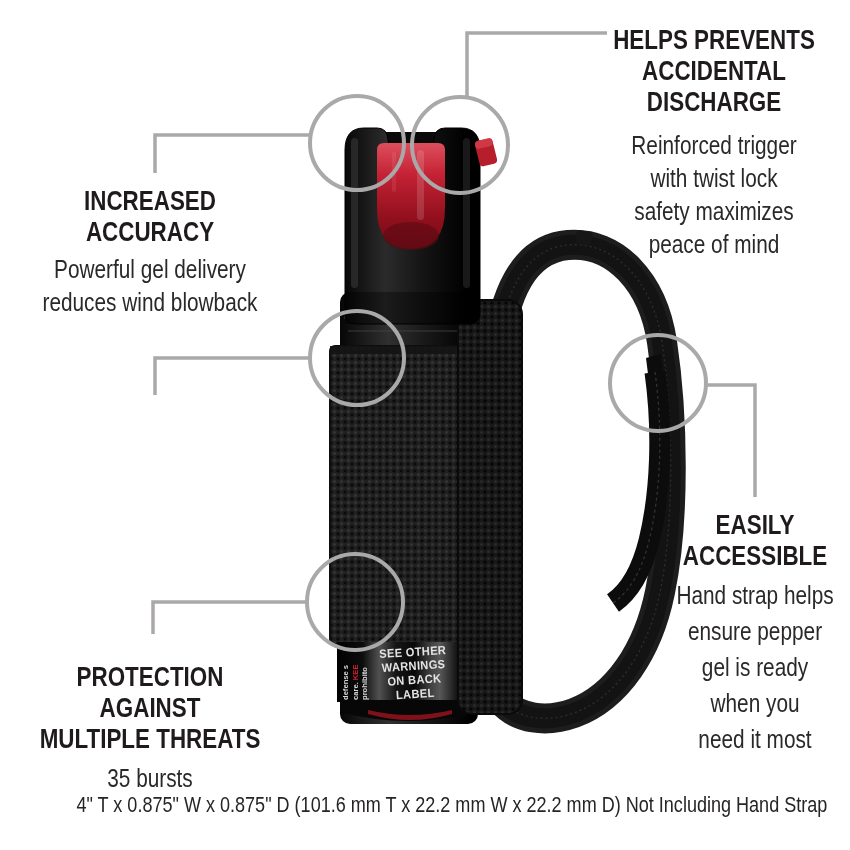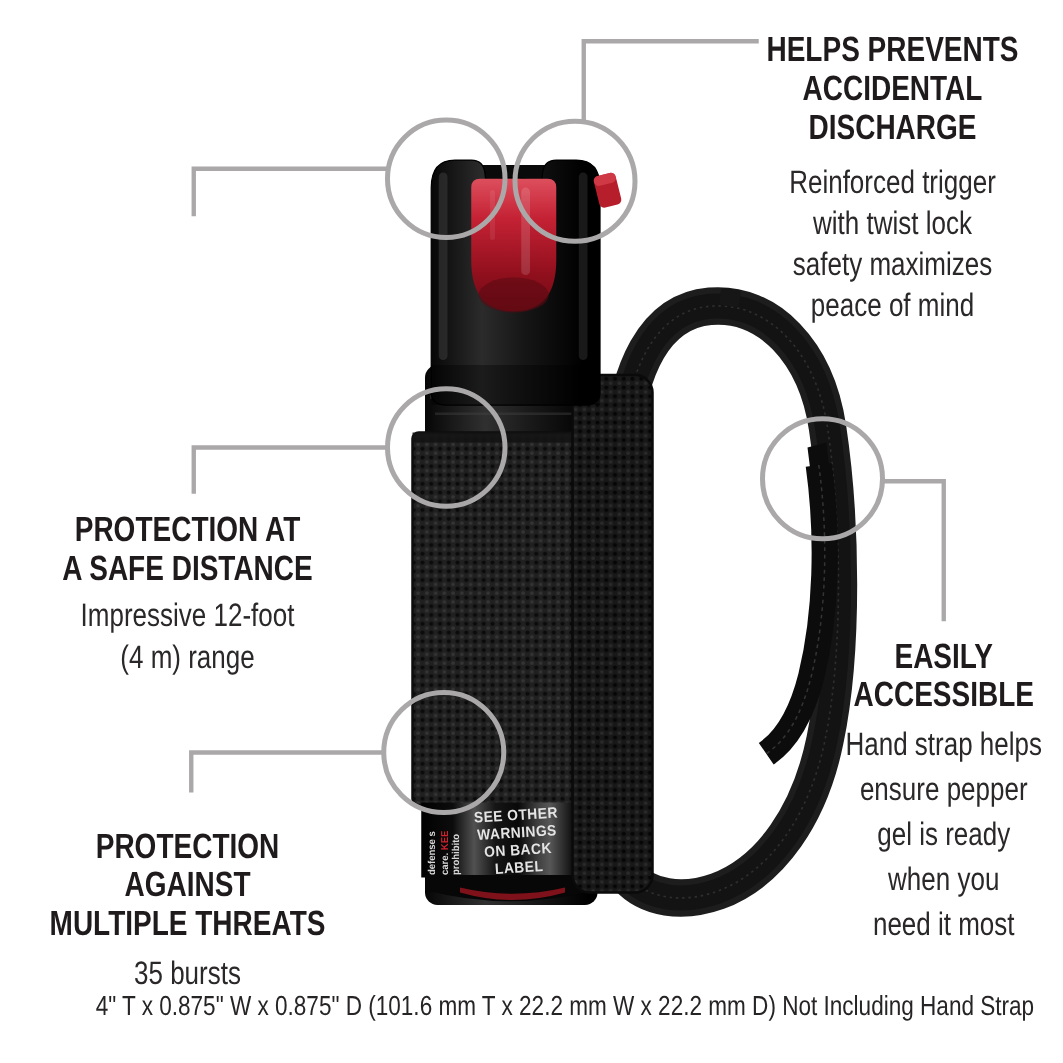--- a/index.html
+++ b/index.html
@@ -148,29 +148,28 @@
       <div class="t">HELPS PREVENTS
 ACCIDENTAL
 DISCHARGE</div>
       <div class="b m12">Reinforced trigger
 with twist lock
 safety maximizes
 peace of mind</div>
     </div>
   </div>
 
-
-  <div class="callout" style="left:0px;top:408px;width:300px;">
+  <div class="callout" style="left:0px;top:185px;width:300px;">
     <div class="cond">
-      <div class="t">PROTECTION AT
-A SAFE DISTANCE</div>
-      <div class="b m6">Impressive 12-foot
-(4 m) range</div>
+      <div class="t">INCREASED ACCURACY</div>
+      <div class="b m6">Powerful gel delivery
+reduces wind blowback</div>
     </div>
   </div>
+
 
   <div class="callout" style="left:0px;top:661px;width:300px;">
     <div class="cond">
       <div class="t">PROTECTION AGAINST
 MULTIPLE THREATS</div>
       <div class="b m8">35 bursts</div>
     </div>
   </div>
 
   <div class="callout" style="left:615px;top:509px;width:280px;">

